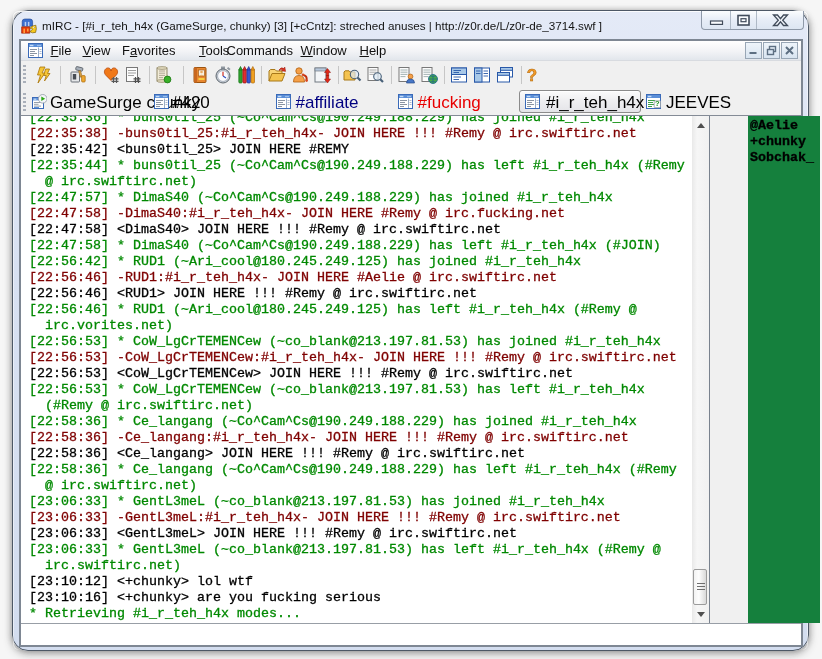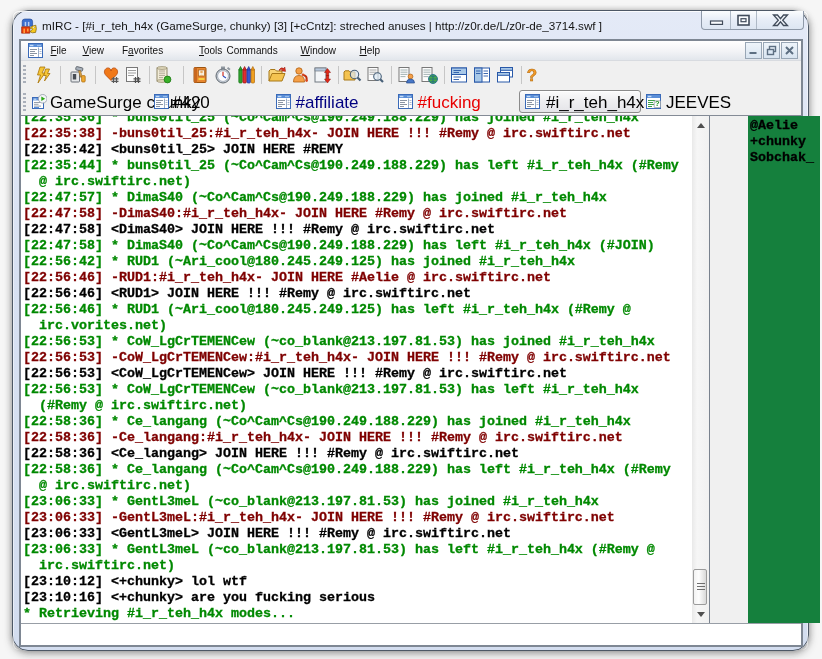--- a/index.html
+++ b/index.html
@@ -7,37 +7,37 @@
 #win:before{content:"";position:absolute;inset:0;border-radius:6px;box-shadow:inset 0 1px 0 rgba(255,255,255,.85),inset 1px 0 0 rgba(255,255,255,.5),inset -1px 0 0 rgba(255,255,255,.5);pointer-events:none}
 #titlebar{position:absolute;left:0;top:0;width:100%;height:28px}
 #tico{position:absolute;left:8px;top:7px}
 #ttext{position:absolute;left:29px;top:0;height:28px;line-height:29px;font-size:11.7px;color:#151515;white-space:nowrap}
 #wbtns{position:absolute;left:688px;top:0;width:103px;height:19px;display:flex;border:1px solid #8e99a8;border-top:none;border-radius:0 0 4px 4px;background:linear-gradient(#fbfdfe,#e8eef7 45%,#dde6f2);overflow:hidden}
 #wbtns .wb{position:relative;border-right:1px solid #aeb9c6}
 #wbtns .wb:last-child{border-right:none}
 #client{position:absolute;left:6px;top:28px;width:784px;height:608px;border:2px solid #7e8793;background:#f0f0f0}
 
 #menubar{position:absolute;left:0;top:0;width:780px;height:20px;background:linear-gradient(#ffffff,#f2f3f6 55%,#e2e6ec);border-bottom:1px solid #d8dbe0}
-#menubar .mi{position:absolute;top:0;height:20px;line-height:20px;font-size:10px;color:#111}
+#menubar .mi{position:absolute;top:0;height:20px;line-height:20px;font-size:13px;color:#111}
 #mdico{position:absolute;left:7px;top:2px}
 #mdibtns{position:absolute;left:724px;top:1px;display:flex;gap:1px}
 .mdib{width:17px;height:17px;border:1px solid #98a6b5;background:linear-gradient(#eef4fa,#d8e4f0);position:relative}
 
 #toolbar{position:absolute;left:0;top:21px;width:780px;height:27px;background:#f0f0f0}
 .grip{position:absolute;left:2px;top:3px;width:3px;height:20px;background:repeating-linear-gradient(to bottom,#aab0ba 0 2px,transparent 2px 4px)}
 .tsep{position:absolute;top:4px;width:1px;height:18px;background:#c6c6c6}
 .tico{position:absolute;top:3px;width:20px;height:20px}
 
 #switchbar{position:absolute;left:0;top:48px;width:780px;height:27px;background:#f0f0f0;border-bottom:1px solid #848b96}
 .swico{position:absolute;top:5px}
 .swtxt{position:absolute;top:0;height:26px;line-height:27px;font-size:17px;color:#000;white-space:nowrap}
 #activetab{position:absolute;left:498px;top:1px;width:122px;height:23px;border:1px solid #8b8b8b;border-radius:3px;background:linear-gradient(#fbfbfb,#efeff1 45%,#e4e4e8);box-shadow:0 1px 0 #fafafa, inset 0 1px 0 #fff}
 
 #textarea{position:absolute;left:0;top:75px;width:671px;height:507px;background:#fff;overflow:hidden}
-#chat{margin-top:-6.3px;padding-left:2px;font-family:"Liberation Mono",monospace;font-weight:bold;font-size:13.333px;line-height:16px;white-space:pre;-webkit-text-stroke:0.3px}
+#chat{margin-top:-6.3px;padding-left:8px;font-family:"Liberation Mono",monospace;font-weight:normal;font-size:13.333px;line-height:16px;white-space:pre;-webkit-text-stroke:0.3px}
 #chat .g{color:#008900}#chat .r{color:#7f0000}#chat .k{color:#000}
 #vscroll{position:absolute;left:671px;top:75px;width:17px;height:507px;background:linear-gradient(to right,#e9e9e9,#f6f6f6 30%,#f1f1f1)}
 #nicksep{position:absolute;left:688px;top:75px;width:1px;height:507px;background:#79828e}
 #nicklist{position:absolute;left:727px;top:75px;width:72px;height:507px;background:#15803d}
 #nicklist pre{margin:2px 0 0 2px;font-family:"Liberation Mono",monospace;font-weight:bold;font-size:13.333px;line-height:16px;color:#000;-webkit-text-stroke:0.3px}
 #botline{position:absolute;left:0;top:582px;width:780px;height:1px;background:#989ea6}
 #inputbox{position:absolute;left:0;top:583px;width:780px;height:21px;background:#fff}
 .sbthumb{position:absolute;left:1px;top:453px;width:14px;height:36px;border:1px solid #9b9b9b;border-radius:2px;background:linear-gradient(to right,#f2f2f2,#fdfdfd 40%,#d9d9d9)}
 .sbgrip{position:absolute;left:3px;top:13px;width:8px;height:8px;background:repeating-linear-gradient(to bottom,#6e6e6e 0 1px,transparent 1px 3px)}
 .arr{position:absolute;width:0;height:0}
@@ -302,21 +302,21 @@
         </svg>
         <span class="swtxt" style="left:645px">JEEVES</span>
     </div>
     <div id="textarea">
         <pre id="chat"><span class="g">[22:35:36] * buns0til_25 (~Co^Cam^Cs@190.249.188.229) has joined #i_r_teh_h4x</span>
 <span class="r">[22:35:38] -buns0til_25:#i_r_teh_h4x- JOIN HERE !!! #Remy @ irc.swiftirc.net</span>
 <span class="k">[22:35:42] &lt;buns0til_25&gt; JOIN HERE #REMY</span>
 <span class="g">[22:35:44] * buns0til_25 (~Co^Cam^Cs@190.249.188.229) has left #i_r_teh_h4x (#Remy
   @ irc.swiftirc.net)</span>
 <span class="g">[22:47:57] * DimaS40 (~Co^Cam^Cs@190.249.188.229) has joined #i_r_teh_h4x</span>
-<span class="r">[22:47:58] -DimaS40:#i_r_teh_h4x- JOIN HERE #Remy @ irc.swiftirc.net</span>
+<span class="r">[22:47:58] -DimaS40:#i_r_teh_h4x- JOIN HERE #Remy @ irc.fucking.net</span>
 <span class="k">[22:47:58] &lt;DimaS40&gt; JOIN HERE !!! #Remy @ irc.swiftirc.net</span>
 <span class="g">[22:47:58] * DimaS40 (~Co^Cam^Cs@190.249.188.229) has left #i_r_teh_h4x (#JOIN)</span>
 <span class="g">[22:56:42] * RUD1 (~Ari_cool@180.245.249.125) has joined #i_r_teh_h4x</span>
 <span class="r">[22:56:46] -RUD1:#i_r_teh_h4x- JOIN HERE #Aelie @ irc.swiftirc.net</span>
 <span class="k">[22:56:46] &lt;RUD1&gt; JOIN HERE !!! #Remy @ irc.swiftirc.net</span>
 <span class="g">[22:56:46] * RUD1 (~Ari_cool@180.245.249.125) has left #i_r_teh_h4x (#Remy @
   irc.vorites.net)</span>
 <span class="g">[22:56:53] * CoW_LgCrTEMENCew (~co_blank@213.197.81.53) has joined #i_r_teh_h4x</span>
 <span class="r">[22:56:53] -CoW_LgCrTEMENCew:#i_r_teh_h4x- JOIN HERE !!! #Remy @ irc.swiftirc.net</span>
 <span class="k">[22:56:53] &lt;CoW_LgCrTEMENCew&gt; JOIN HERE !!! #Remy @ irc.swiftirc.net</span>

